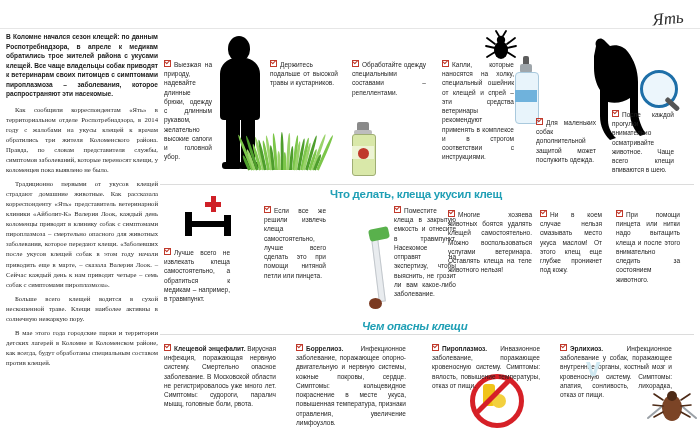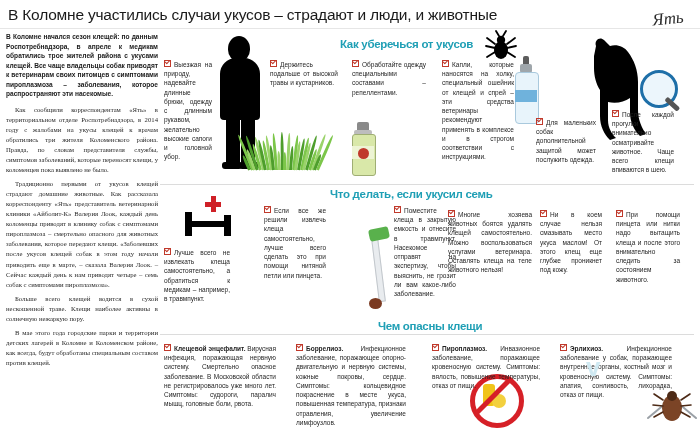--- a/index.html
+++ b/index.html
@@ -42,21 +42,21 @@
   }
 
   
   .sec-title{
     position:absolute;
     font-size:11.5px;font-weight:bold;color:#1f9fb5;
     letter-spacing:-0.3px;white-space:nowrap;
   }
   #sec-protect{left:340px;top:38px;}
   #sec-bitten{left:330px;top:188px;}
-  #sec-danger{left:378px;top:320px;}
+  #sec-danger{left:362px;top:320px;font-style:italic;}
 
   .sep{position:absolute;height:1px;background:#dcdcdc;}
   #sep1{left:160px;top:184px;width:534px;}
   #sep2{left:160px;top:334px;width:534px;}
 
   
   .tip{
     position:absolute;
     font-size:6.5px;line-height:1.42;
     text-align:justify;color:#1f1f1f;
@@ -144,33 +144,31 @@
     font-size:22px;font-weight:bold;color:#7ecbe0;
     letter-spacing:-0.5px;white-space:nowrap;
   }
   .wmv{position:absolute;left:586px;top:352px;font-size:26px;font-weight:bold;color:#cfe9f2;}
 </style>
 </head>
 <body>
 
 <div class="page">
 
-  <div class="headline">В Коломне участились случаи укусов – страдают и люди, и животные</div>
   <div class="logo">Ять</div>
   <div class="rule"></div>
 
   <div class="leftcol">
     <p class="lead">В Коломне начался сезон клещей: по данным Роспотребнадзора, в апреле к медикам обратились трое жителей района с укусами клещей. Все чаще владельцы собак приводят к ветеринарам своих питомцев с симптомами пироплазмоза – заболевания, которое распространяют эти насекомые.</p>
     <p class="body-serif">Как сообщили корреспондентам «Ять» в территориальном отделе Роспотребнадзора, в 2014 году с жалобами на укусы клещей к врачам обратились три жителя Коломенского района. Правда, по словам представителя службы, симптомов заболеваний, которые переносят клещи, у коломенцев пока выявлено не было.</p>
     <p class="body-serif">Традиционно первыми от укусов клещей страдают домашние животные. Как рассказала корреспонденту «Ять» представитель ветеринарной клиники «Айболит-К» Валерия Лоок, каждый день коломенцы приводят в клинику собак с симптомами пироплазмоза – смертельно опасного для животных заболевания, которое передают клещи. «Заболевших после укусов клещей собак в этом году начали приводить еще в марте, – сказала Валерия Лоок. – Сейчас каждый день к нам приводят четыре – семь собак с симптомами пироплазмоза».</p>
     <p class="body-serif">Больше всего клещей водится в сухой нескошенной траве. Клещи наиболее активны в солнечную нежаркую пору.</p>
     <p class="body-serif">В мае этого года городские парки и территории детских лагерей в Коломне и Коломенском районе, как всегда, будут обработаны специальным составом против клещей.</p>
   </div>
 
-  <div class="sec-title" id="sec-protect">Как уберечься от укусов</div>
 
   <svg class="tick" style="left:484px;top:30px;" width="34" height="34" viewBox="0 0 34 34">
     <ellipse cx="17" cy="20" rx="7" ry="9" fill="#000"></ellipse>
     <circle cx="17" cy="10" r="4.2" fill="#000"></circle>
     <g stroke="#000" stroke-width="1.8" fill="none" stroke-linecap="round">
       <path d="M11 14 L3 8"></path>
         <path d="M11 18 L2 16"></path>
         <path d="M11 22 L3 27"></path>
       <path d="M23 14 L31 8"></path>
         <path d="M23 18 L32 16"></path>
@@ -259,21 +257,21 @@
   </div>
   <div class="tip" style="left:536px;top:118px;width:60px;">
     <span class="chk"></span><span>Для маленьких собак дополнительной защитой может послужить одежда.</span>
   </div>
   <div class="tip" style="left:612px;top:110px;width:62px;">
     <span class="chk"></span><span>После каждой прогулки внимательно осматривайте животное. Чаще всего клещи впиваются в шею.</span>
   </div>
 
   <div class="sep" id="sep1"></div>
 
-  <div class="sec-title" id="sec-bitten">Что делать, если укусил семь</div>
+  <div class="sec-title" id="sec-bitten">Что делать, клеща укусил клещ</div>
 
   <div class="cross"></div>
   <div class="bed">
     <div class="hb"></div>
       <div class="mt"></div>
       <div class="fb"></div>
   </div>
   <div class="tweez">
     <div class="arm"></div>
       <div class="grip"></div>

